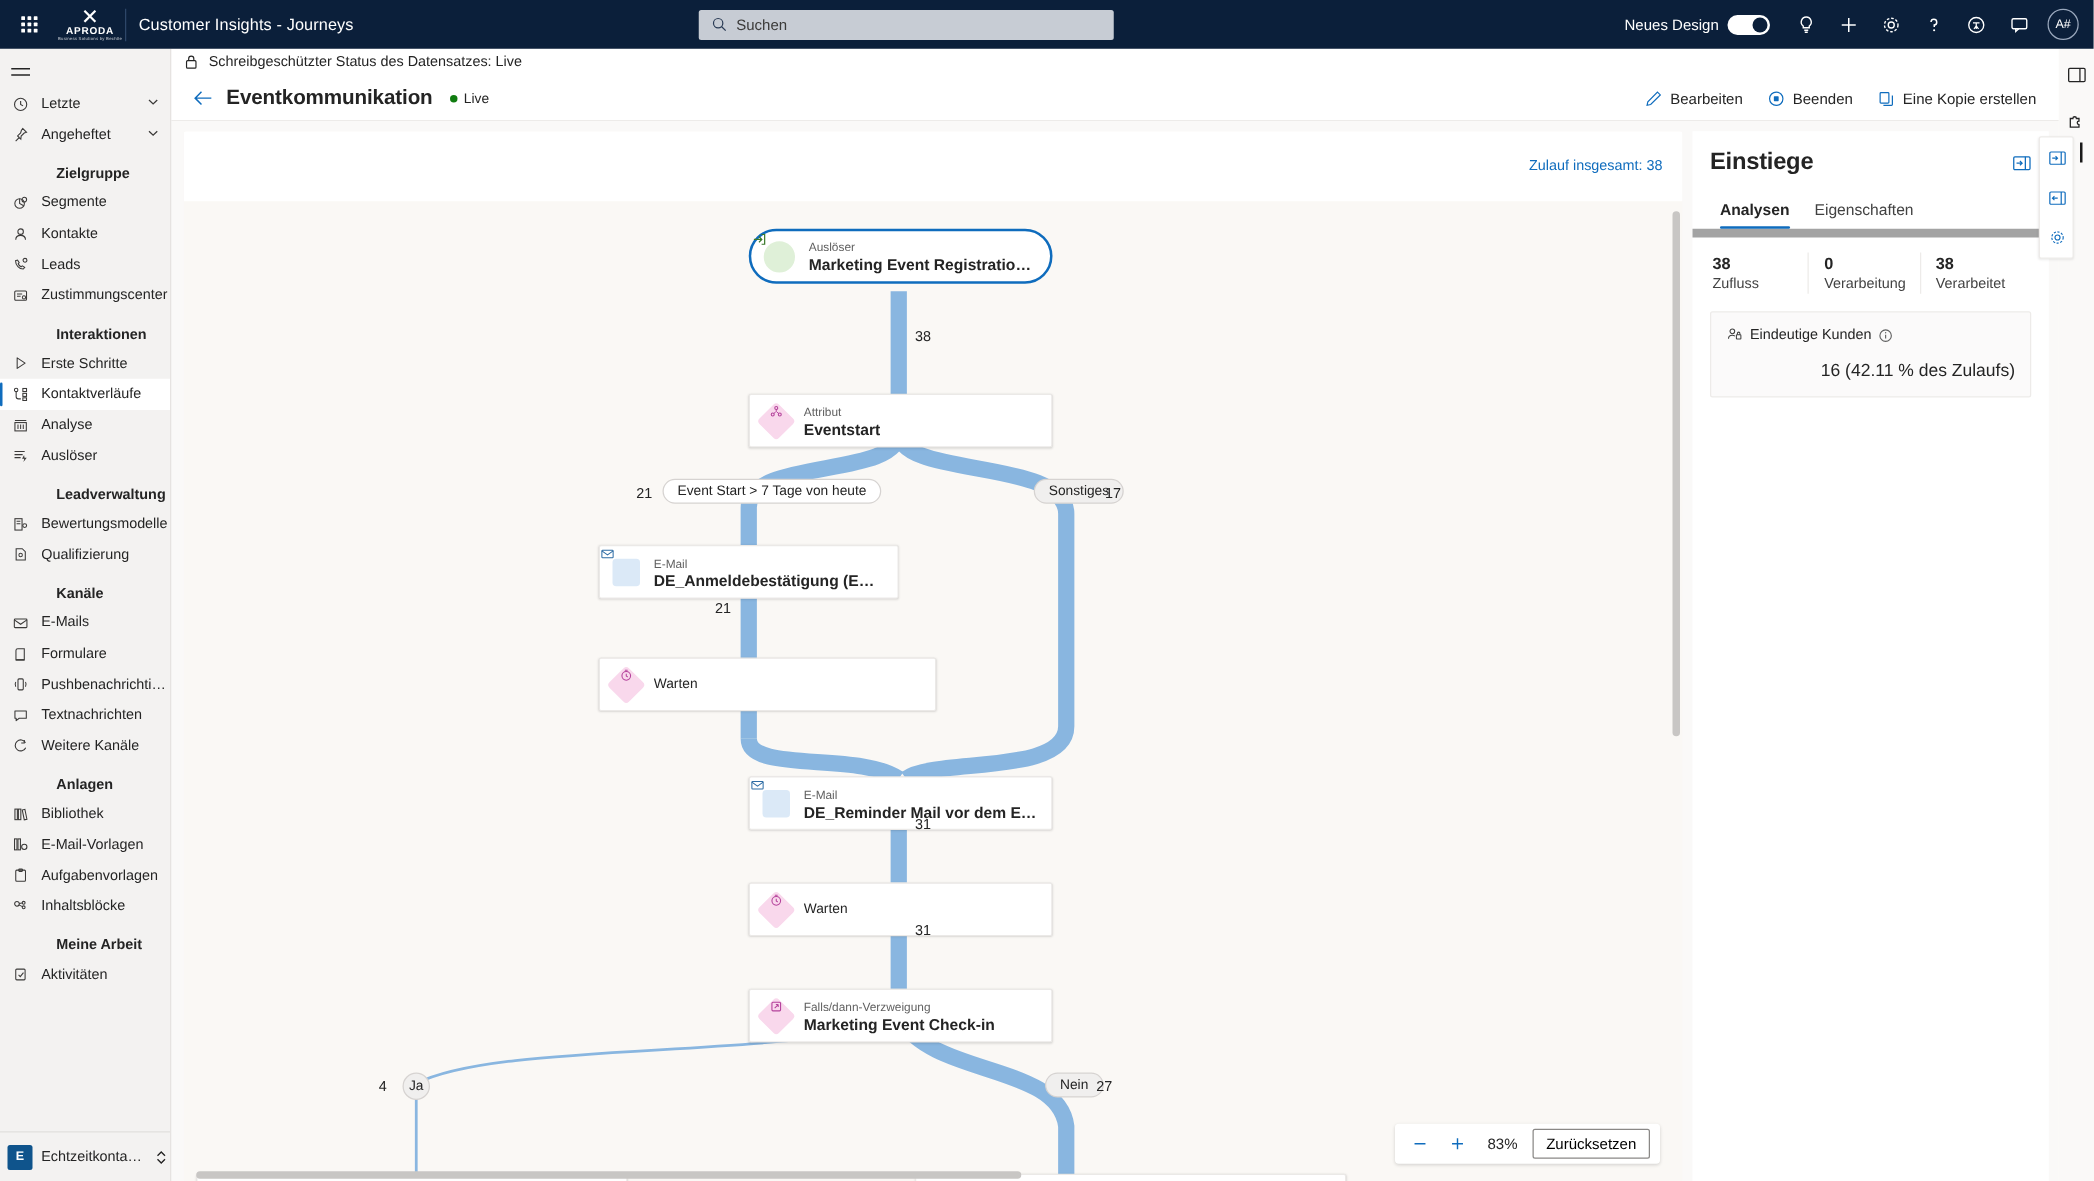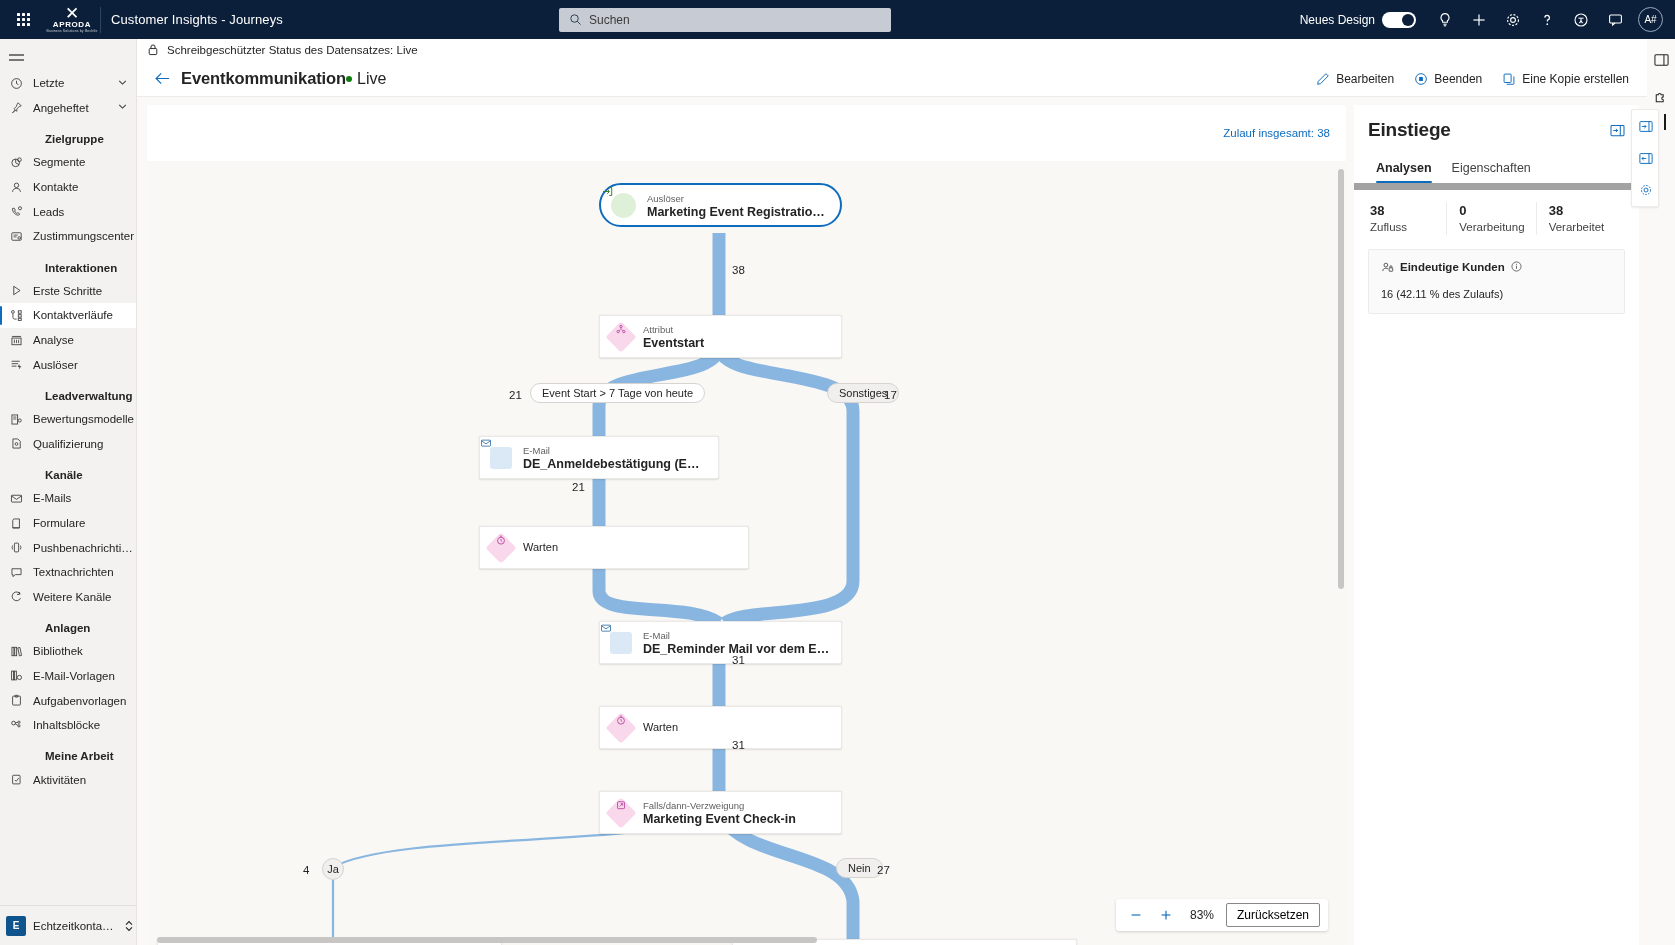--- a/index.html
+++ b/index.html
@@ -82,21 +82,21 @@
   #readonly-bar{
     height:22px; display:flex; align-items:center; gap:8px; padding-left:10px;
     font-size:11.5px; color:#242424; background:#fff; border-bottom:1px solid #fff;
   }
   #cmdbar{
     height:36px; display:flex; align-items:center; padding:0 10px 0 12px;
     border-bottom:1px solid #edebe9; background:#fff;justify-content:flex-end;
   }
   .backbtn{ width:26px;height:26px;display:flex;align-items:center;justify-content:center;color:#0f6cbd;cursor:pointer;}
   #page-title{ font-size:16.5px; font-weight:600; margin-left:6px; letter-spacing:-.1px;}
-  #live-badge{ display:flex; align-items:center; gap:5px; font-size:16px; color:#242424;}
+  #live-badge{ display:flex; align-items:center; gap:5px; margin-left:14px; font-size:11px; color:#242424;}
   #live-badge .dot{ width:6px;height:6px;border-radius:50%;background:#107c10;display:block;}
   #cmd-actions{ margin-left:auto; display:flex; align-items:center; gap:4px; }
   .cmdbtn{
     display:flex;align-items:center;gap:6px;padding:4px 8px;border-radius:3px;cursor:pointer;
     font-size:12px; color:#242424;
   }
   .cmdbtn .ic{ color:#0f6cbd; display:flex; }
   
   #workarea{ flex:1; display:flex; background:#faf9f8; padding:8px 8px 0 10px; min-height:0; }
   #canvas-card{
@@ -163,22 +163,22 @@
   .rtab.sel:after{ content:""; position:absolute; left:8px; right:8px; bottom:0; height:2px; background:#0f6cbd; border-radius:1px;}
   #rp-stats{ display:flex; padding:12px 14px 14px 14px; }
   .stat{ flex:1; padding-left:2px; position:relative; }
   .stat + .stat{ border-left:1px solid #edebe9; padding-left:12px; }
   .stat .v{ font-size:13px; font-weight:700; line-height:17px;}
   .stat .l{ font-size:11.5px; color:#424242; line-height:16px;}
   #rp-card{
     margin:0 14px; border:1px solid #edebe9; border-radius:2px; background:#fbfafa;
     padding:11px 12px 13px 12px;
   }
-  #rp-card .hd{ display:flex; align-items:flex-start; gap:6px; font-size:11.5px; color:#242424;font-weight:bold;}
-  #rp-card .val{ font-size:11px; color:#242424; margin-top:14px;}
+  #rp-card .hd{ display:flex; align-items:flex-end; gap:6px; font-size:11.5px; color:#242424;}
+  #rp-card .val{ font-size:14px; color:#242424; margin-top:14px;text-align:right;}
   
   #rightrail{ width:28px; flex:0 0 28px; background:#faf9f8; padding-top:2px;}
   .rr-ico{ width:28px;height:30px;display:flex;align-items:center;justify-content:center;color:#242424;cursor:pointer;}
   #rr-float{
     position:absolute; right:0; top:0; width:28px; background:#fff; border:1px solid #edebe9;
     border-radius:2px; box-shadow:0 1px 2px rgba(0,0,0,.08);
   }
   #rr-float .rr-ico{ color:#0f6cbd; height:32px;}
   #rr-caret{ position:absolute; right:-8px; top:4px; width:2px; height:16px; background:#1a1a1a;}
 </style>

